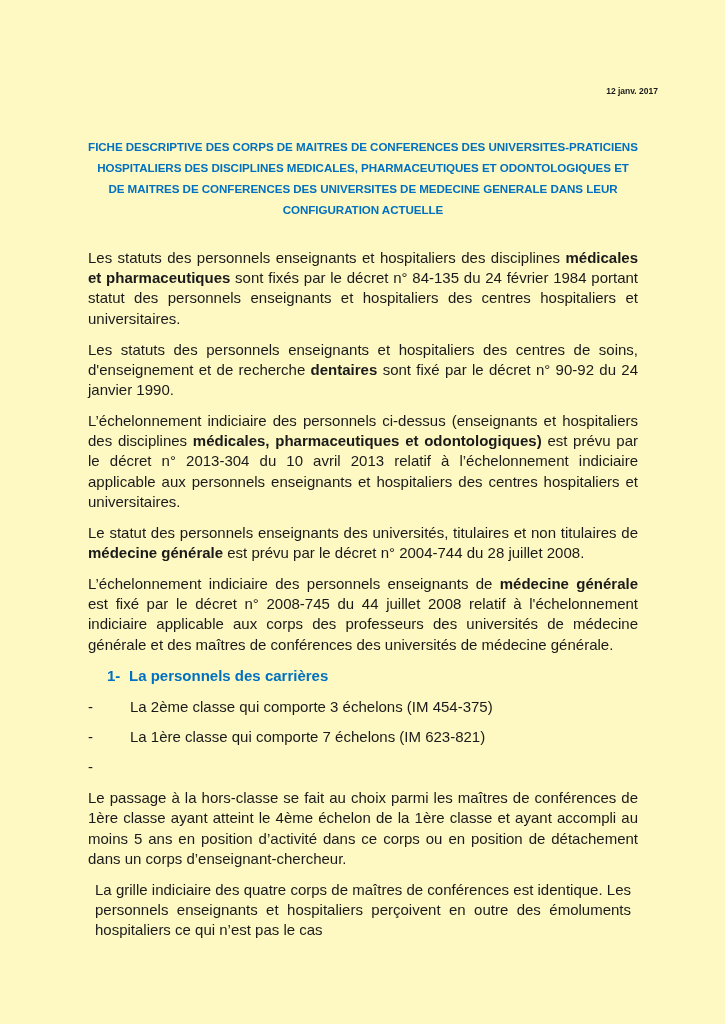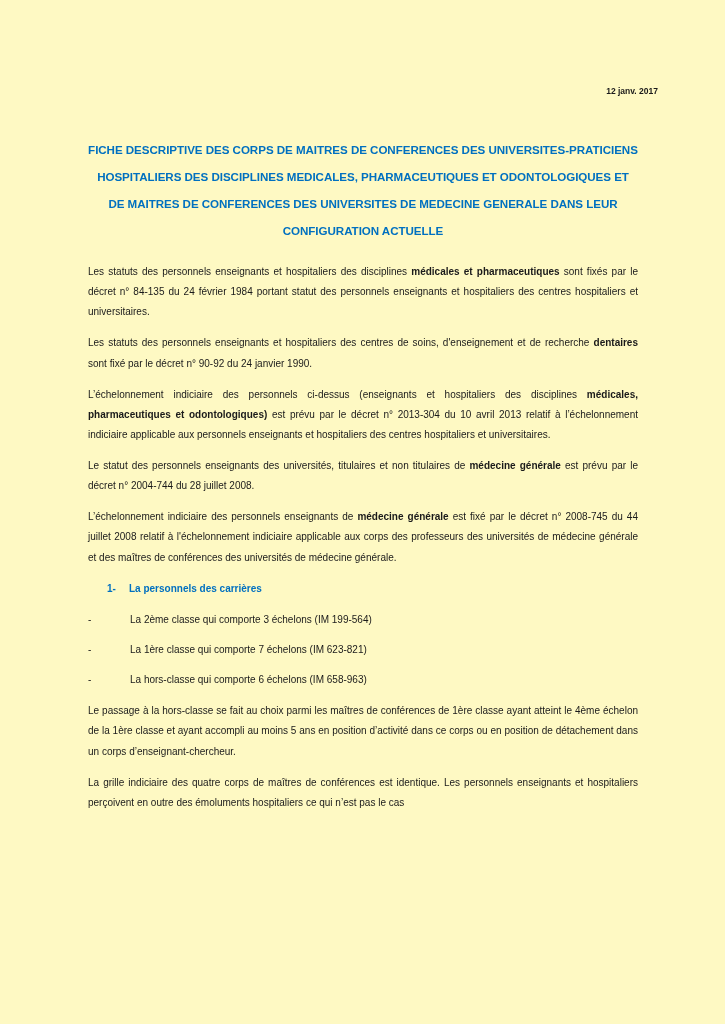--- a/index.html
+++ b/index.html
@@ -33,29 +33,29 @@
     }
     .title {
       position: absolute;
       top: 136px;
       left: 88px;
       width: 550px;
       text-align: center;
       font-size: 11.6px;
       font-weight: bold;
       color: #0070c0;
-      line-height: 27px;
+      line-height: 21px;
       letter-spacing: -0.05px;
     }
     .body {
       position: absolute;
-      top: 262px;
+      top: 248px;
       left: 88px;
       width: 550px;
-      font-size: 10px;
+      font-size: 15px;
       line-height: 20.2px;
       color: #1a1a1a;
     }
     .para {
       margin: 0 0 10.8px 0;
       text-align: justify;
     }
     .para b { font-weight: bold; }
     .section-heading {
       margin: 0 0 10.8px 0;
@@ -70,21 +70,21 @@
     }
     .bullet {
       display: flex;
       margin: 0 0 10px 0;
     }
     .bullet .dash {
       width: 42px;
       flex: none;
     }
     .tail {
-      margin: 0;
+      margin: 7px;
       text-align: justify;
     }
   </style>
 </head>
 <body>
 
 <div class="page">
 
   <div class="date">12 janv. 2017</div>
 
@@ -103,29 +103,28 @@
     <p class="para"><span>L’échelonnement indiciaire des personnels enseignants de </span><b>médecine générale</b><span> est fixé par le décret n° 2008-745 du 44 juillet 2008 relatif à l'échelonnement indiciaire applicable aux corps des professeurs des universités de médecine générale et des maîtres de conférences des universités de médecine générale.</span></p>
 
     <div class="section-heading">
       <span class="num">1-</span>
       <span>La personnels des carrières</span>
     </div>
 
 
     <div class="bullet">
       <span class="dash">-</span>
-      <span>La 2ème classe qui comporte 3 échelons (IM 199-564)</span>
+      <span>La 2ème classe qui comporte 3 échelons (IM 454-375)</span>
     </div>
     <div class="bullet">
       <span class="dash">-</span>
       <span>La 1ère classe qui comporte 7 échelons (IM 623-821)</span>
     </div>
     <div class="bullet" style="margin-bottom:11px;">
       <span class="dash">-</span>
-      <span>La hors-classe qui comporte 6 échelons (IM 658-963)</span>
     </div>
 
 
     <p class="para">Le passage à la hors-classe se fait au choix parmi les maîtres de conférences de 1ère classe ayant atteint le 4ème échelon de la 1ère classe et ayant accompli au moins 5 ans en position d’activité dans ce corps ou en position de détachement dans un corps d’enseignant-chercheur.</p>
 
     <p class="tail">La grille indiciaire des quatre corps de maîtres de conférences est identique. Les personnels enseignants et hospitaliers perçoivent en outre des émoluments hospitaliers ce qui n’est pas le cas</p>
 
   </div>
 </div>
 

